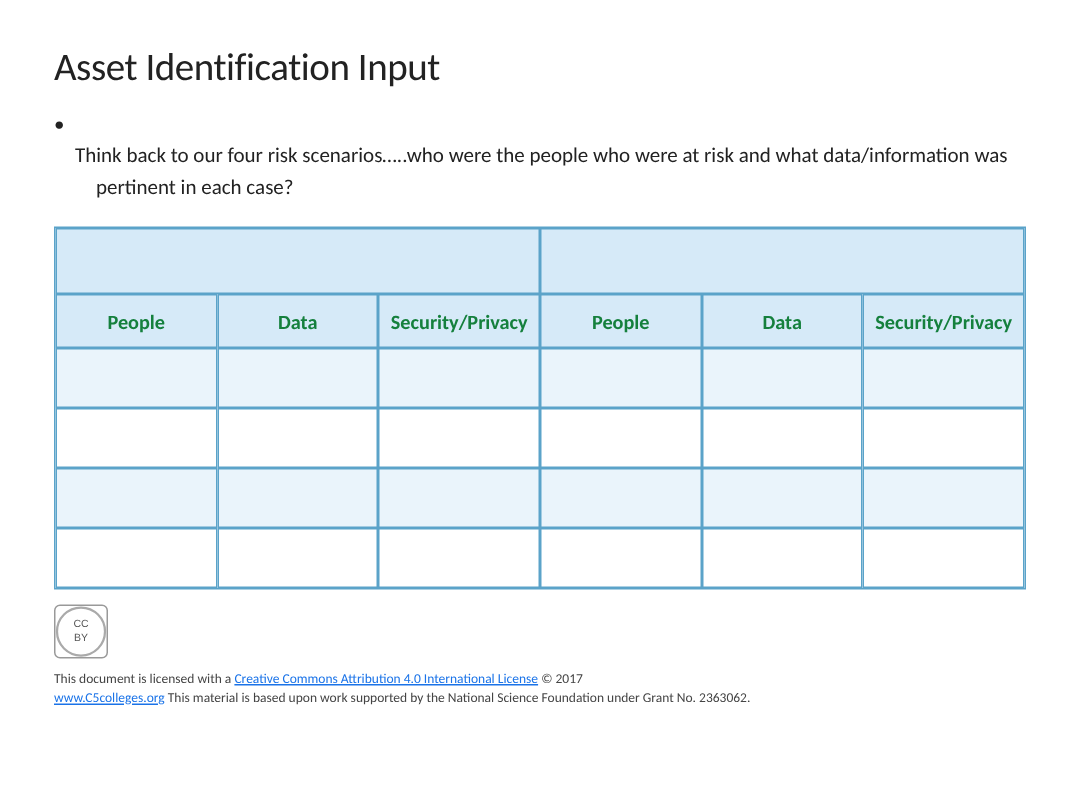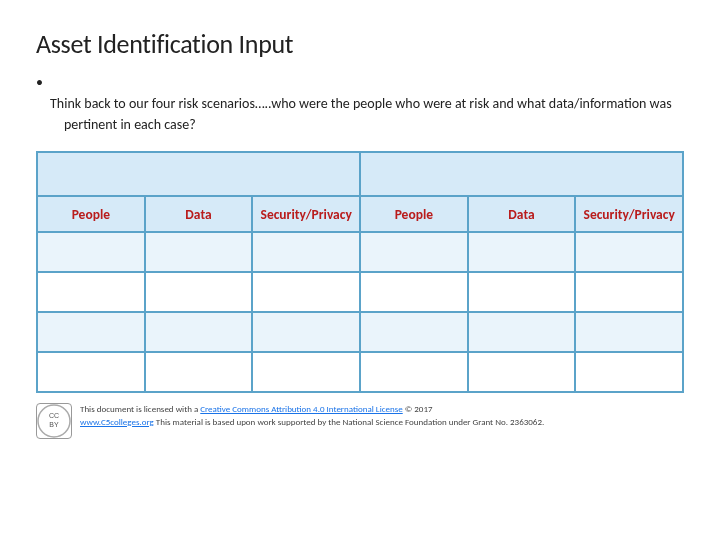--- a/index.html
+++ b/index.html
@@ -48,21 +48,21 @@
       grid-template-columns: repeat(6, 1fr);
       flex: 1;
     }
     .cell {
       border: 1px solid #5ba3c9;
       min-height: 36px;
       display: flex;
       align-items: center;
       justify-content: center;
       font-size: 13px;
-      color: #b91c1c;
+      color: #15803d;
     }
     .cell.header {
       background: #d6eaf8;
       font-weight: 600;
       font-size: 13.5px;
     }
     .cell.top-left-merged {
       background: #d6eaf8;
       grid-column: span 3;
       min-height: 44px;
@@ -80,20 +80,21 @@
       background: #ffffff;
       min-height: 40px;
     }
     .footer {
       display: flex;
       align-items: flex-start;
       gap: 8px;
       font-size: 9.5px;
       color: #444;
       line-height: 1.4;
+      flex-direction: column;
     }
     .cc-icon {
       width: 36px;
       height: 36px;
       flex-shrink: 0;
       border: 1px solid #999;
       border-radius: 4px;
       display: flex;
       align-items: center;
       justify-content: center;

